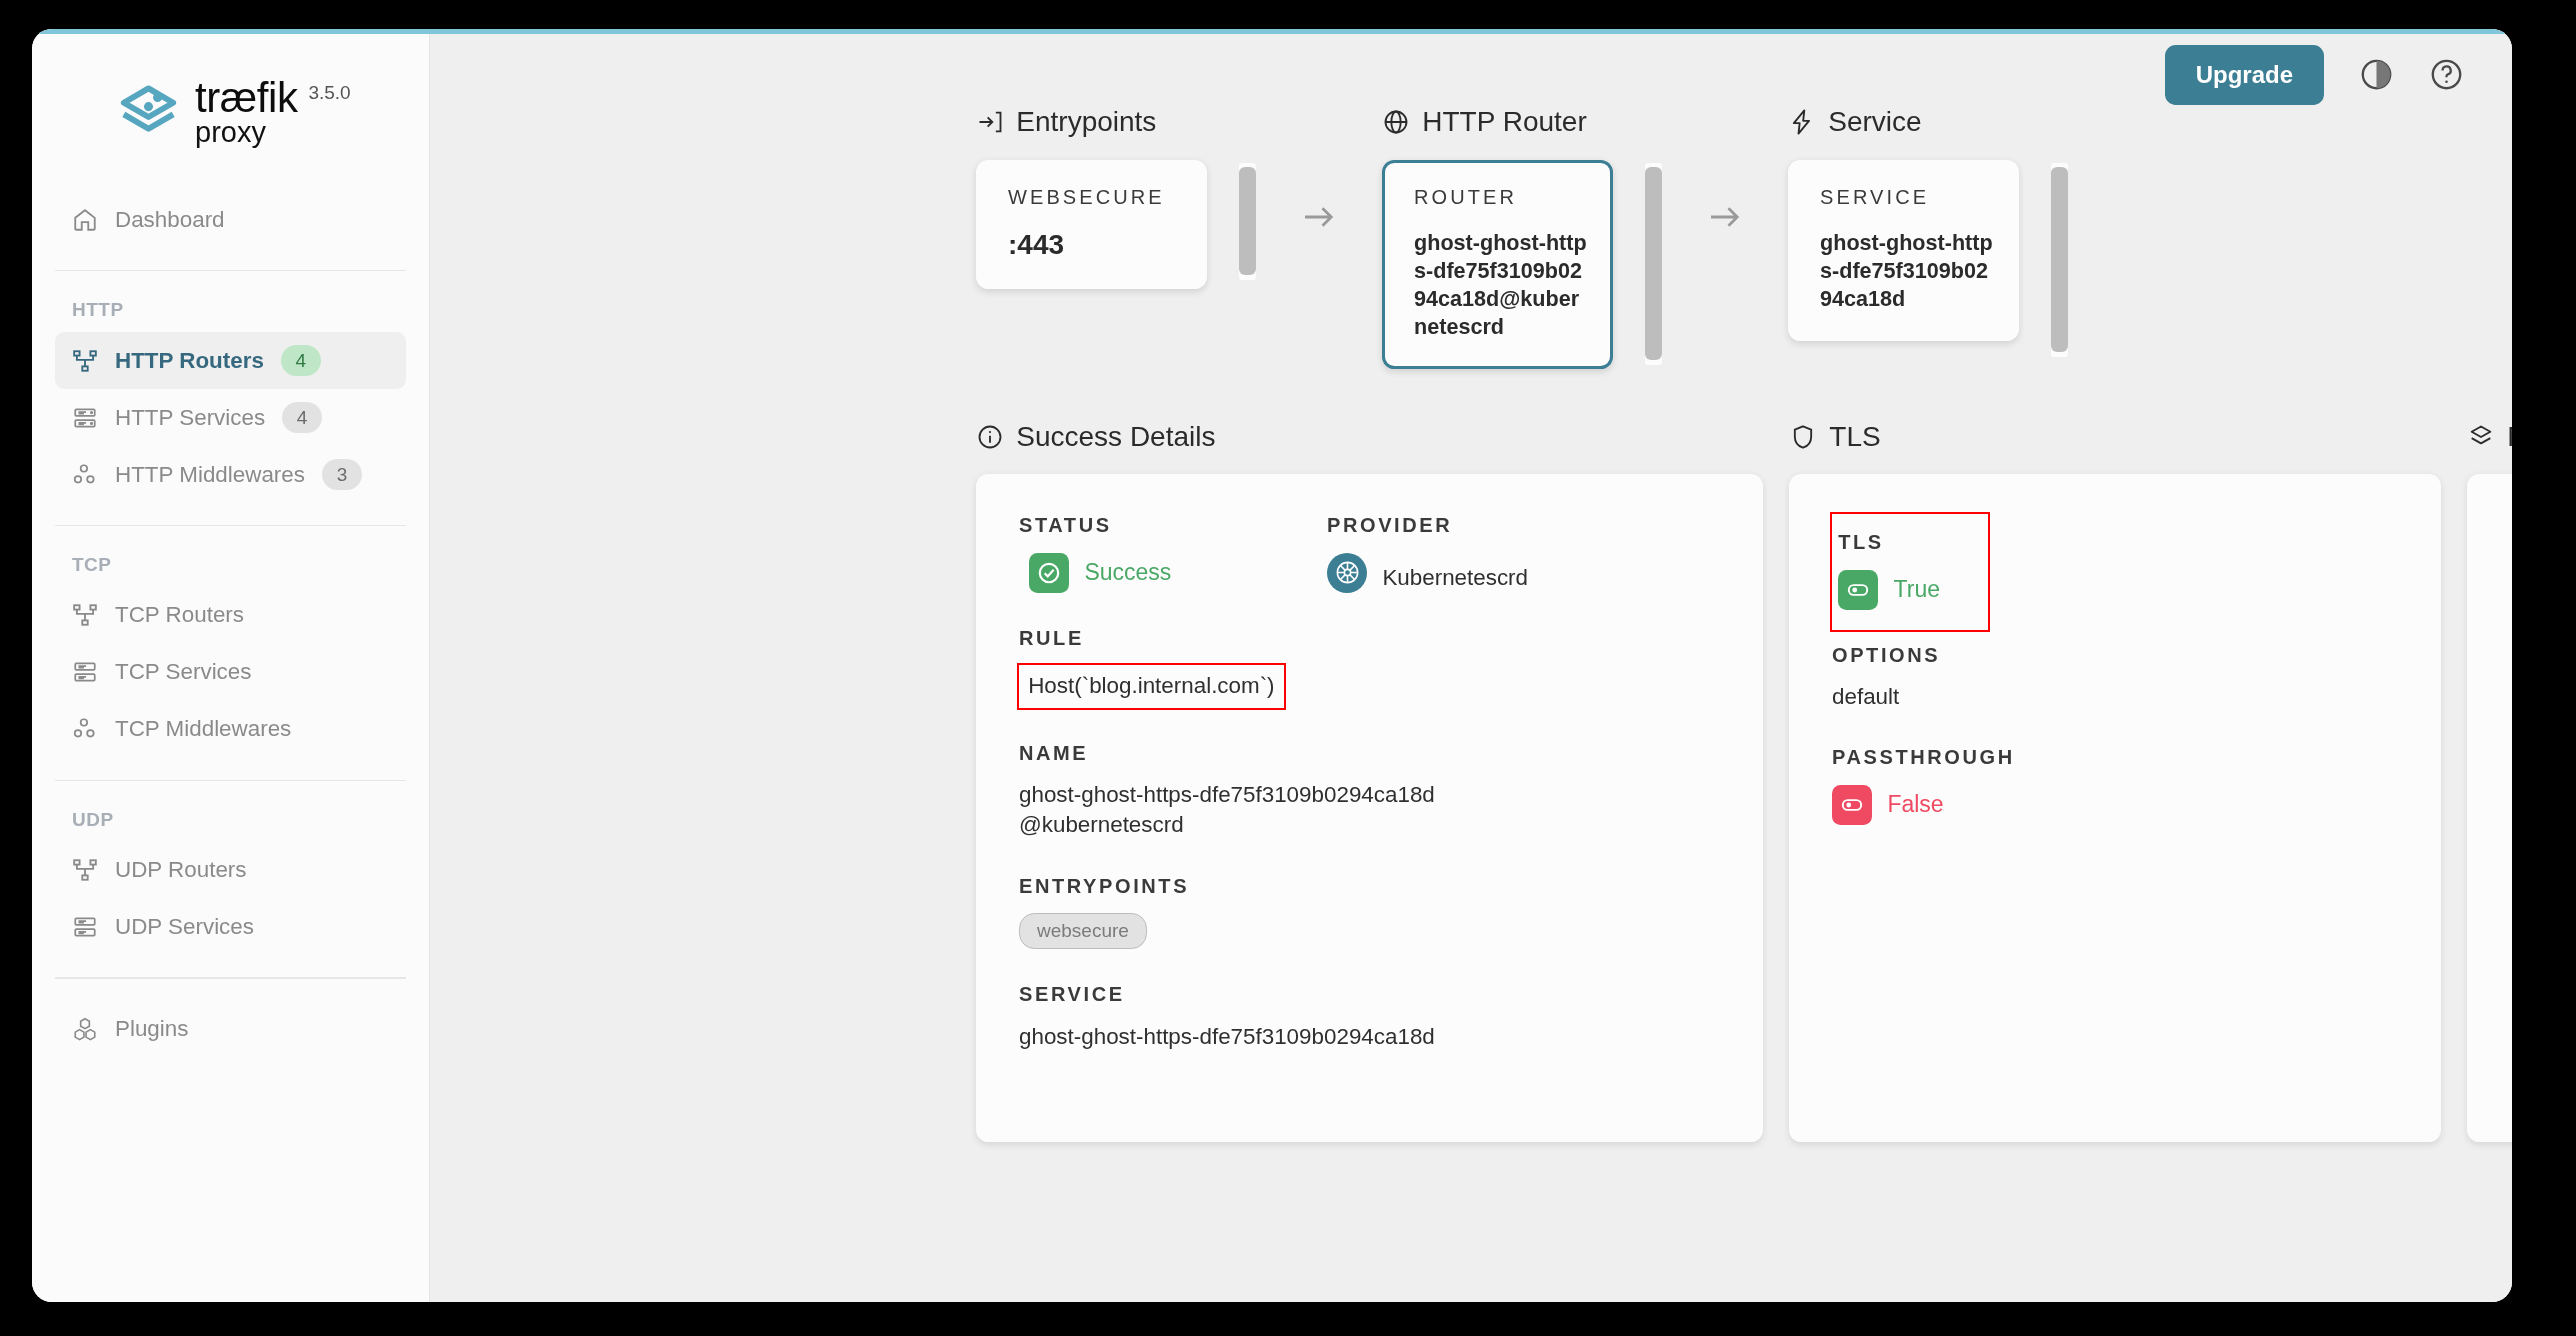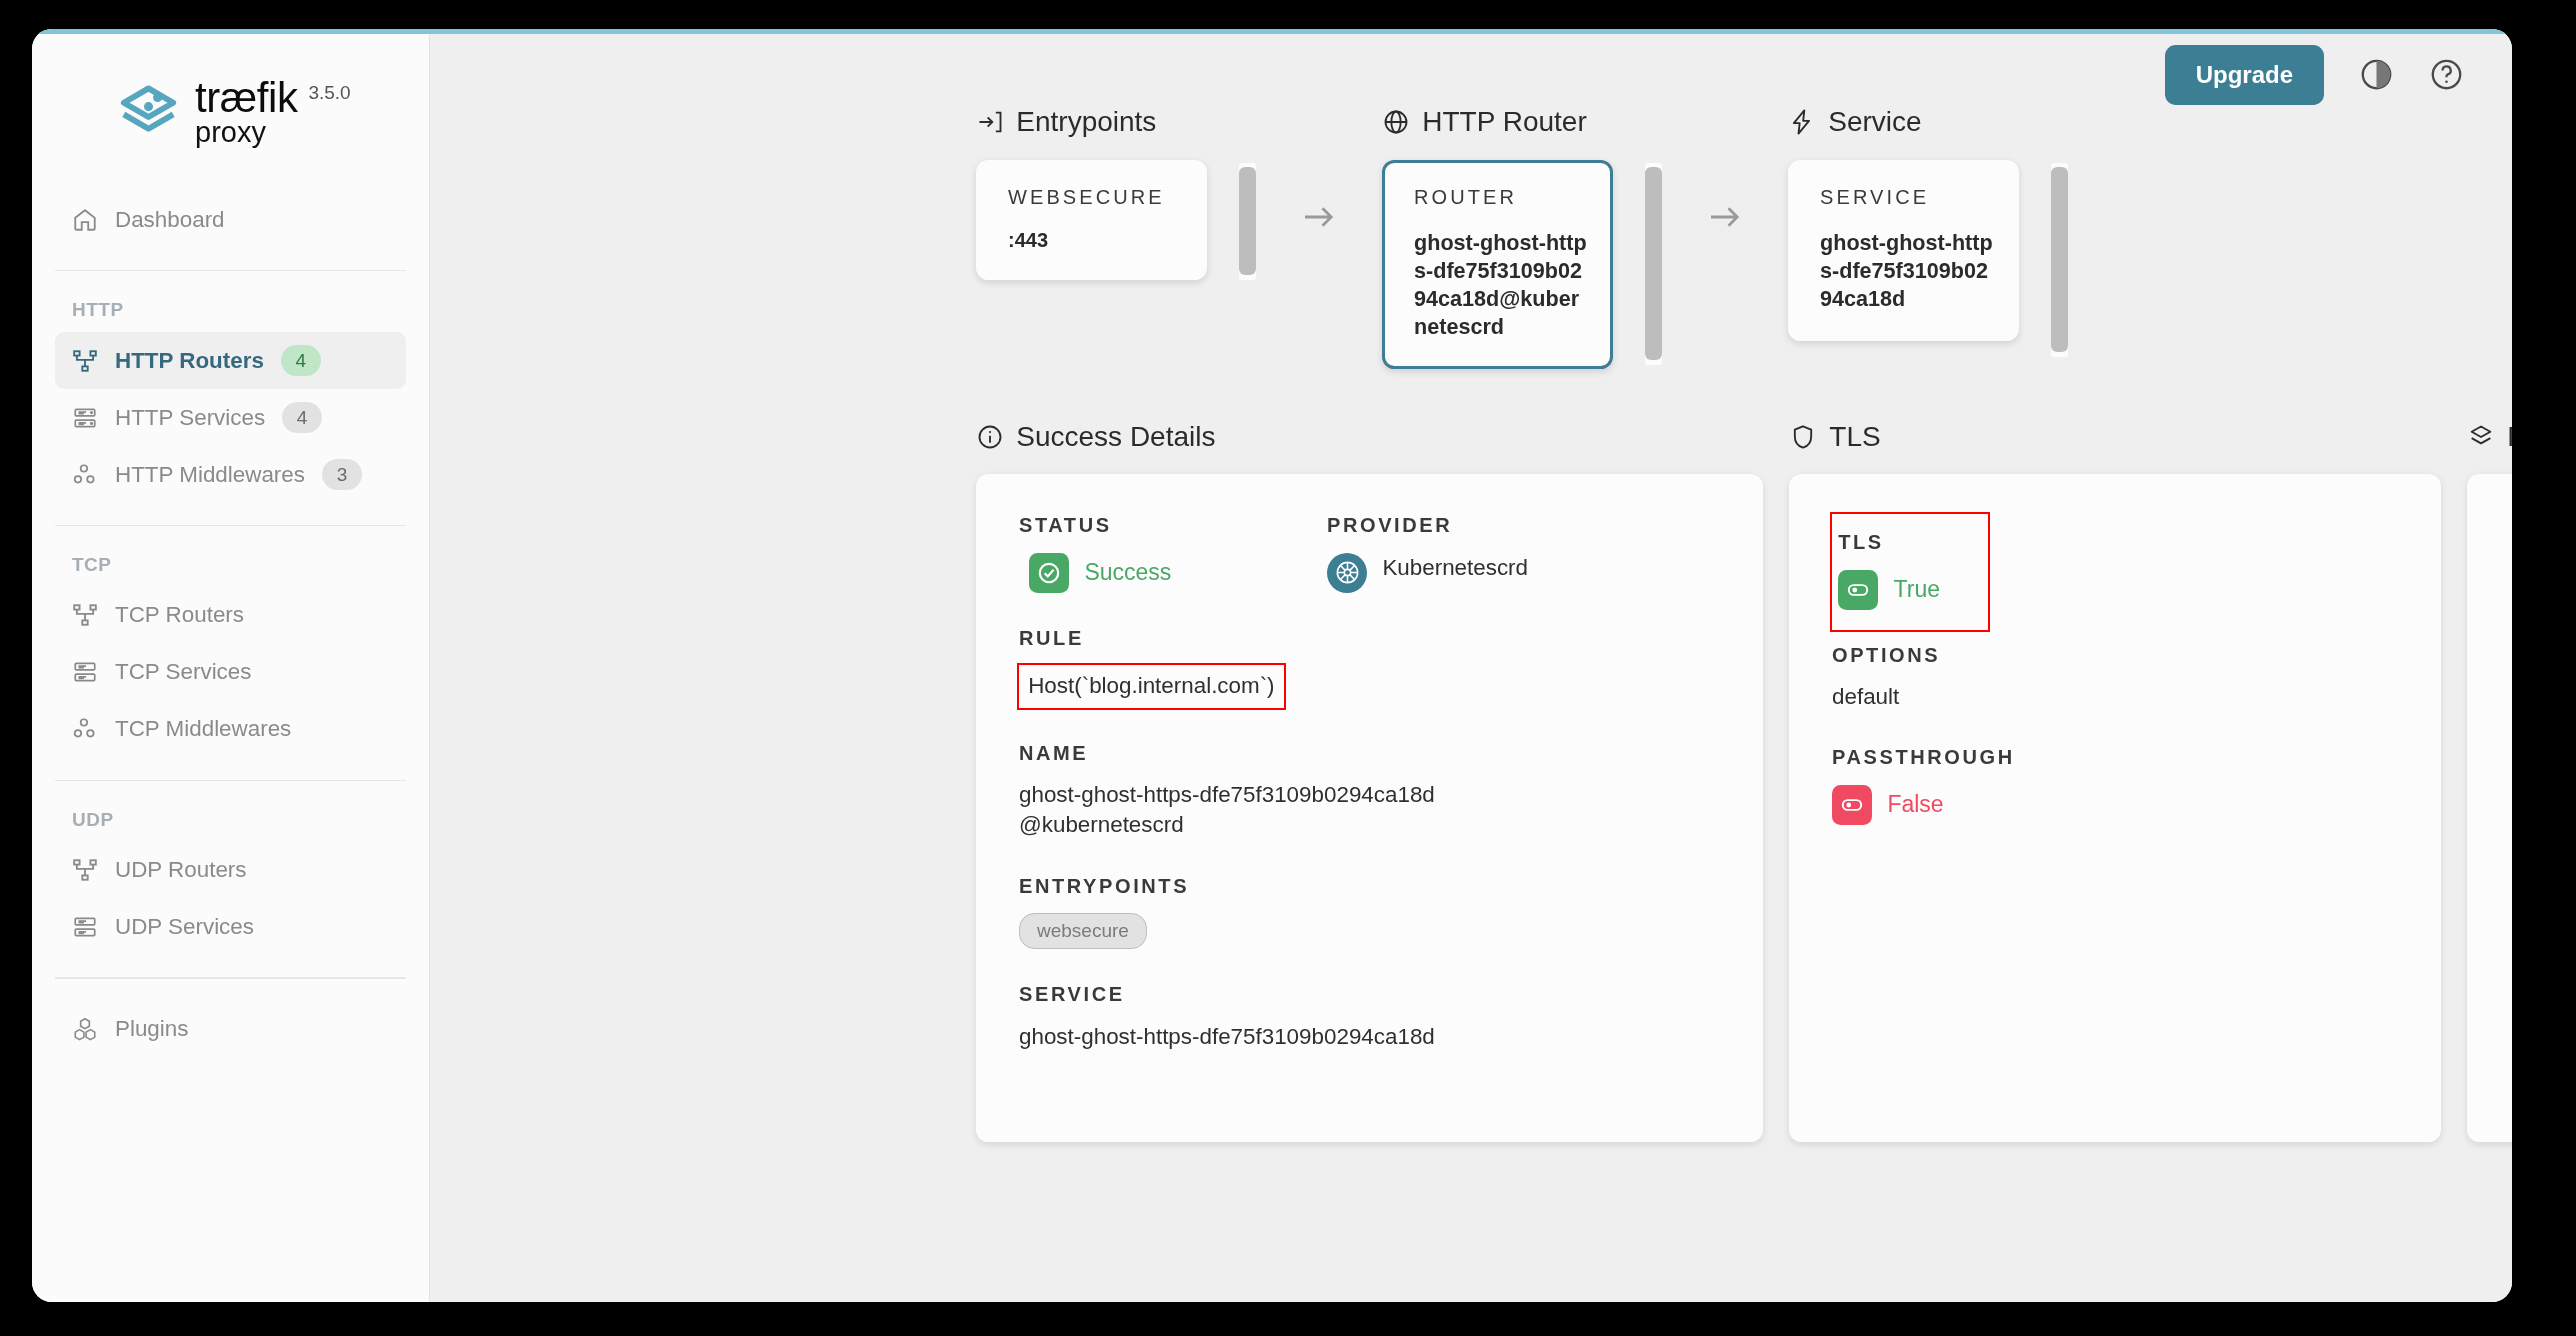--- a/index.html
+++ b/index.html
@@ -111,21 +111,21 @@
   }
   .card.selected { border: 3.1px solid #3c7e94; padding: 23px 23px 25px 29px; }
   .card-kind {
     font-size: 20px; letter-spacing: 3.1px; color: #3a3a3a; font-weight: 500;
     margin-bottom: 20px;
   }
   .card-name {
     font-size: 21.6px; font-weight: 700; color: #2b2b2b; line-height: 1.3;
     word-break: break-all;
   }
-  .card-port { font-size: 20px; font-weight: 700; color: #2b2b2b; }
+  .card-port { font-size: 28px; font-weight: 700; color: #2b2b2b; }
 
   .scroll-track {
     width: 17px; background: #fcfcfc; border-radius: 3.1px;
     display:flex; justify-content:center; padding: 4.6px 0;
   }
   .scroll-thumb { width: 10.8px; background: #bdbdbd; border-radius: 6.2px; width:100%; }
   .arrow { color: #9a9a9a; display:flex; align-items:center; }
   .arrow svg { width: 42px; height: 42px; }
 
   
@@ -147,21 +147,21 @@
 
   .status-row { display: flex; align-items: center; gap: 15.4px; }
   .sq { width: 40px; height: 40px; border-radius: 8.5px; display:flex; align-items:center; justify-content:center; flex:none; }
   .sq.green { background: #4aa866; }
   .sq.red { background: #ef4a62; }
   .sq svg { width: 26px; height: 26px; }
   .status-txt { font-size: 23px; font-weight: 500; }
   .status-txt.green { color: #4aa866; }
   .status-txt.red { color: #ef4a62; }
 
-  .provider-row { display: flex; align-items: flex-start; gap: 15.4px; }
+  .provider-row { display: flex; align-items: flex-end; gap: 15.4px; }
   .k8s { width: 40px; height: 40px; border-radius: 50%; background: #3c7e94; display:flex;align-items:center;justify-content:center; flex:none;}
   .k8s svg { width: 29px; height: 29px; }
 
   .chip {
     display: inline-flex; align-items: center; justify-content: center;
     border: 1.5px solid #bcbcbc; background: #e2e2e2; color: #7b7b7b;
     border-radius: 15.4px; font-size: 19px; padding: 6.2px 17px;
   }
 
   .annot { outline: 2.3px solid #ff0000; outline-offset: 0; }

